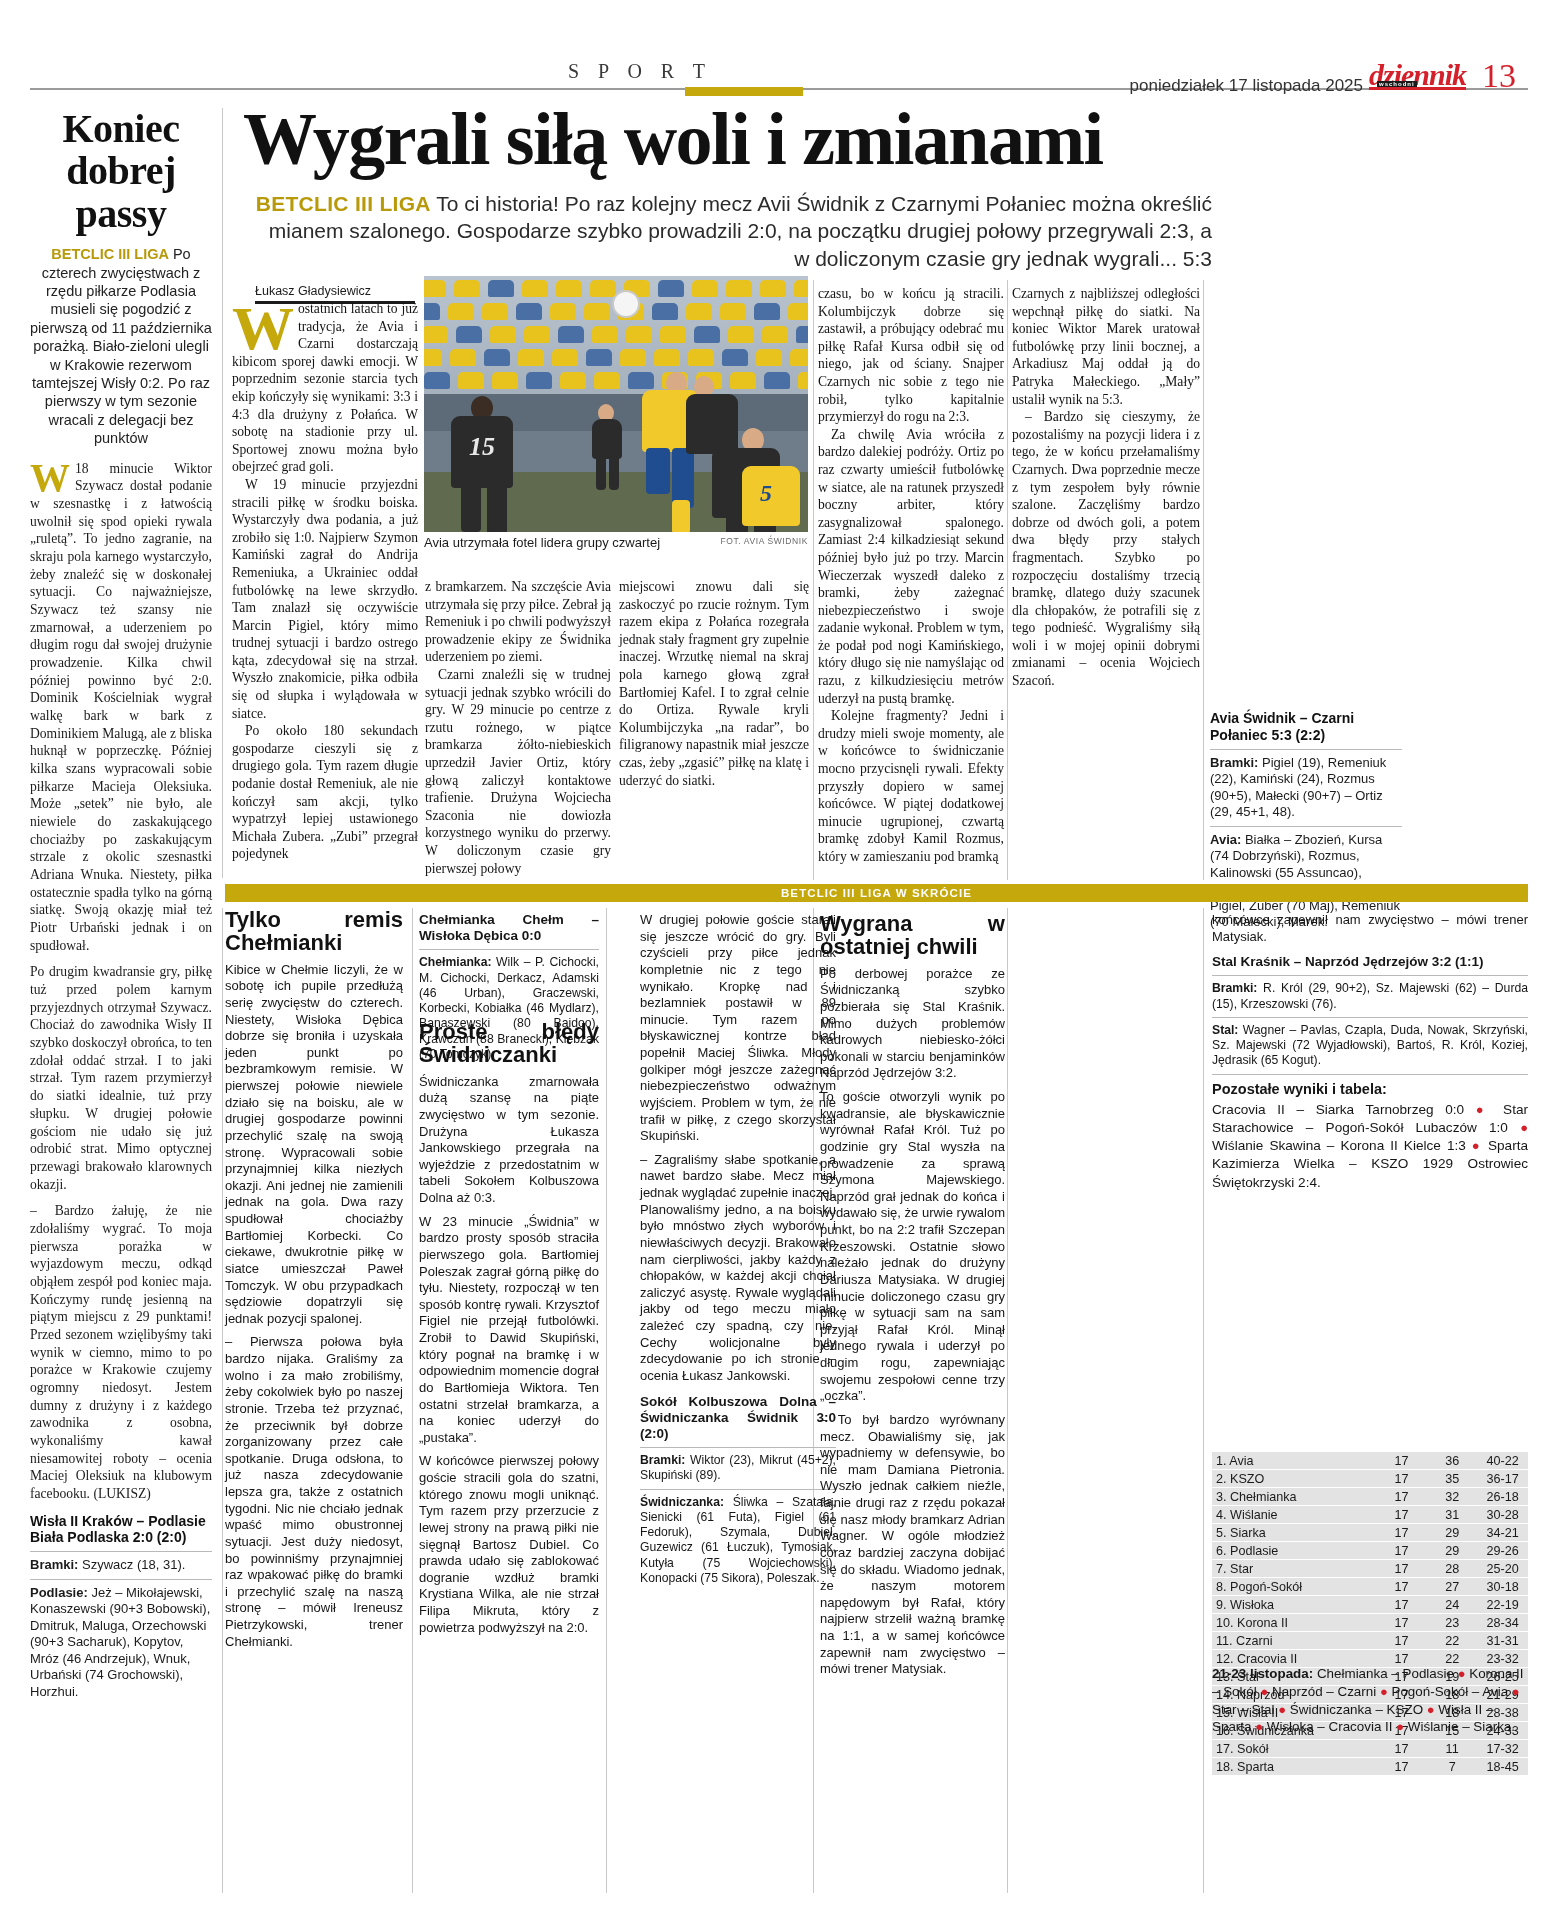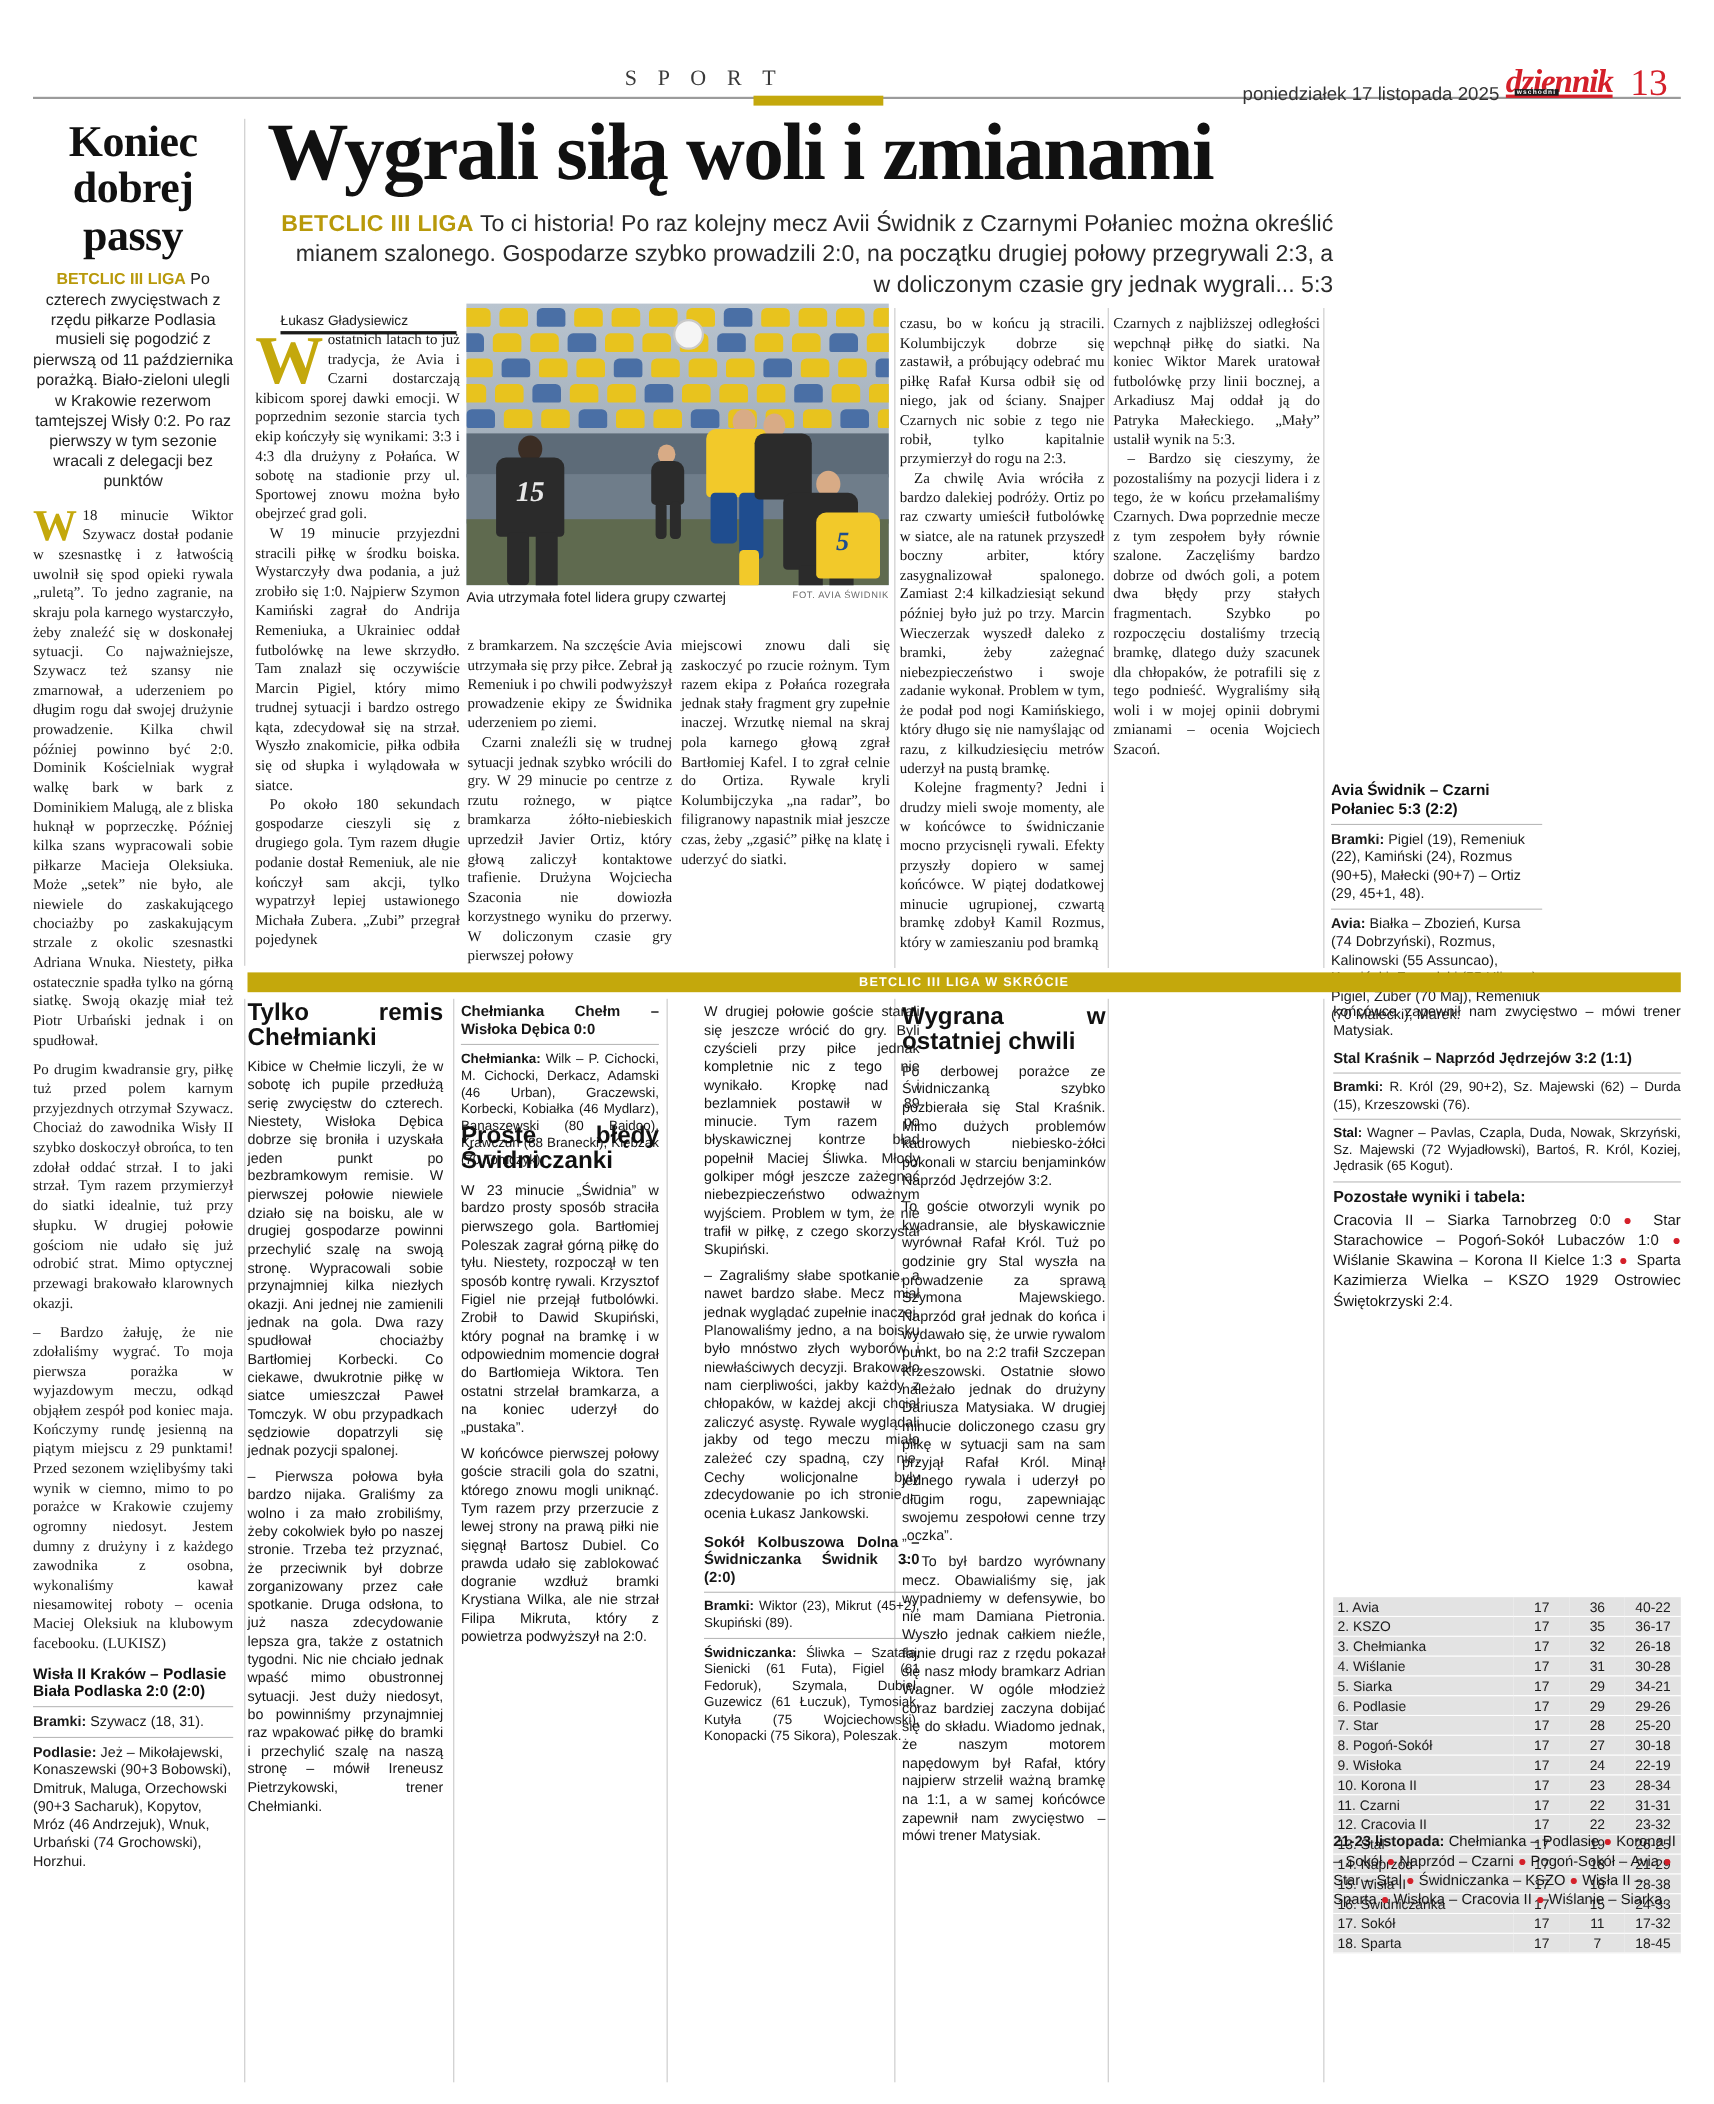--- a/index.html
+++ b/index.html
@@ -331,20 +331,21 @@
   <div class="brief" style="left:419px;top:912px;width:180px;">
     <div class="res" style="margin-top:0;">
       <h4>Chełmianka Chełm – Wisłoka Dębica 0:0</h4>
       <hr class="hr-thin">
       <div class="row"><b>Chełmianka:</b><span> Wilk – P. Cichocki, M. Cichocki, Derkacz, Adamski (46 Urban), Graczewski, Korbecki, Kobiałka (46 Mydlarz), Banaszewski (80 Baidoo), Krawczun (88 Branecki), Kiebzak (70 Tomczyk).</span></div>
     </div>
   </div>
 
   <div class="brief" style="left:419px;top:1020px;width:180px;">
     <h3>Proste błędy Świdniczanki</h3>
+    <p>Świdniczanka zmarnowała dużą szansę na piąte zwycięstwo w tym sezonie. Drużyna Łukasza Jankowskiego przegrała na wyjeździe z przedostatnim w tabeli Sokołem Kolbuszowa Dolna aż 0:3.</p>
     <p>W 23 minucie „Świdnia” w bardzo prosty sposób straciła pierwszego gola. Bartłomiej Poleszak zagrał górną piłkę do tyłu. Niestety, rozpoczął w ten sposób kontrę rywali. Krzysztof Figiel nie przejął futbolówki. Zrobił to Dawid Skupiński, który pognał na bramkę i w odpowiednim momencie dograł do Bartłomieja Wiktora. Ten ostatni strzelał bramkarza, a na koniec uderzył do „pustaka”.</p>
     <p>W końcówce pierwszej połowy goście stracili gola do szatni, którego znowu mogli uniknąć. Tym razem przy przerzucie z lewej strony na prawą piłki nie sięgnął Bartosz Dubiel. Co prawda udało się zablokować dogranie wzdłuż bramki Krystiana Wilka, ale nie strzał Filipa Mikruta, który z powietrza podwyższył na 2:0.</p>
   </div>
   <div class="brief b3">
     <p>W drugiej połowie goście starali się jeszcze wrócić do gry. Byli czyścieli przy piłce jednak kompletnie nic z tego nie wynikało. Kropkę nad i bezlamniek postawił w 89 minucie. Tym razem po błyskawicznej kontrze błąd popełnił Maciej Śliwka. Młody golkiper mógł jeszcze zażegnać niebezpieczeństwo odważnym wyjściem. Problem w tym, że nie trafił w piłkę, z czego skorzystał Skupiński.</p>
     <p>– Zagraliśmy słabe spotkanie, a nawet bardzo słabe. Mecz miał jednak wyglądać zupełnie inaczej. Planowaliśmy jedno, a na boisku było mnóstwo złych wyborów i niewłaściwych decyzji. Brakowało nam cierpliwości, jakby każdy z chłopaków, w każdej akcji chciał zaliczyć asystę. Rywale wyglądali jakby od tego meczu miało zależeć czy spadną, czy nie. Cechy wolicjonalne były zdecydowanie po ich stronie – ocenia Łukasz Jankowski.</p>
     <div class="res">
       <h4>Sokół Kolbuszowa Dolna – Świdniczanka Świdnik 3:0 (2:0)</h4>
       <hr class="hr-thin">
       <div class="row"><b>Bramki:</b><span> Wiktor (23), Mikrut (45+2), Skupiński (89).</span></div>

